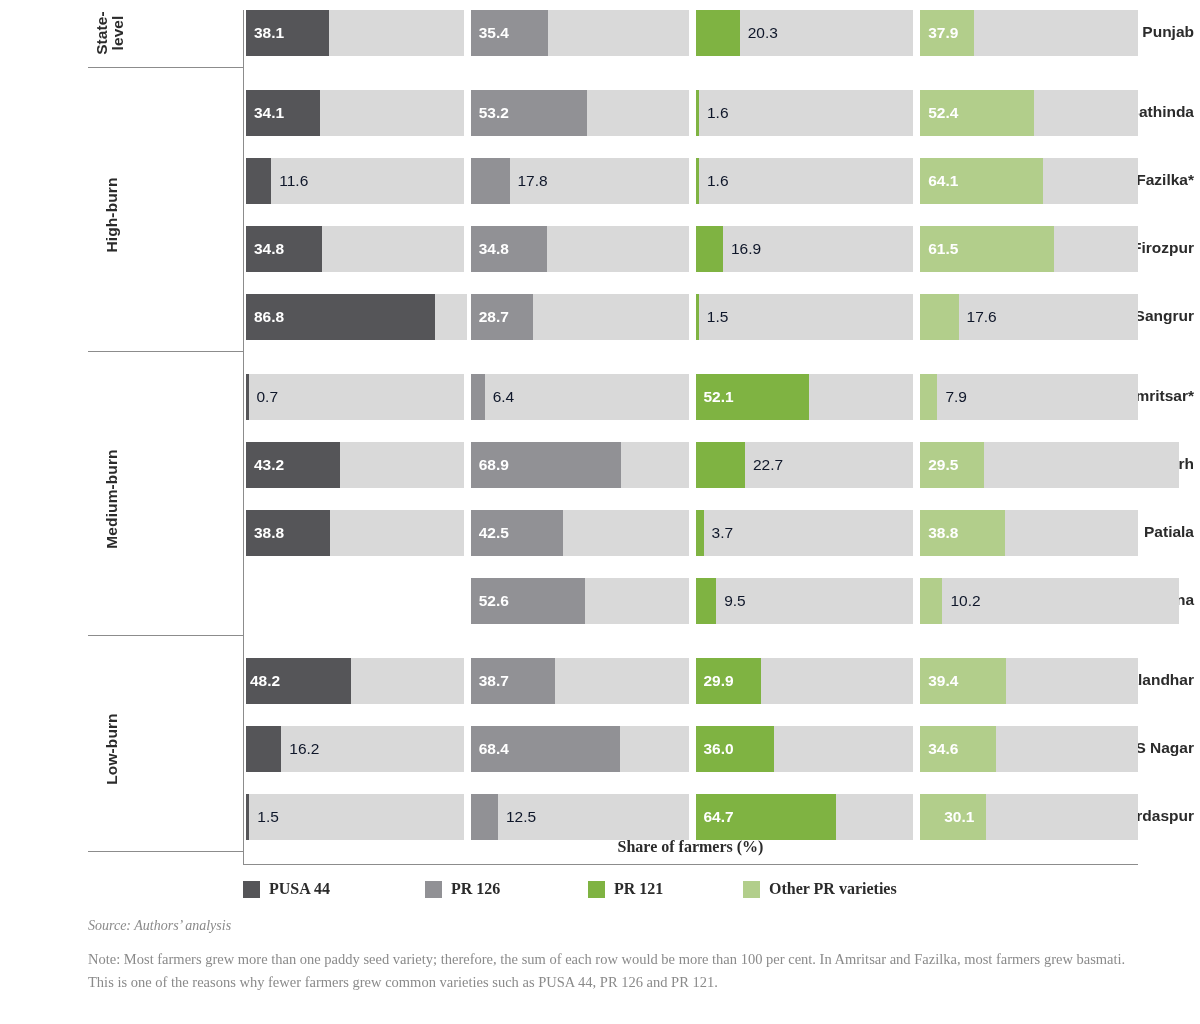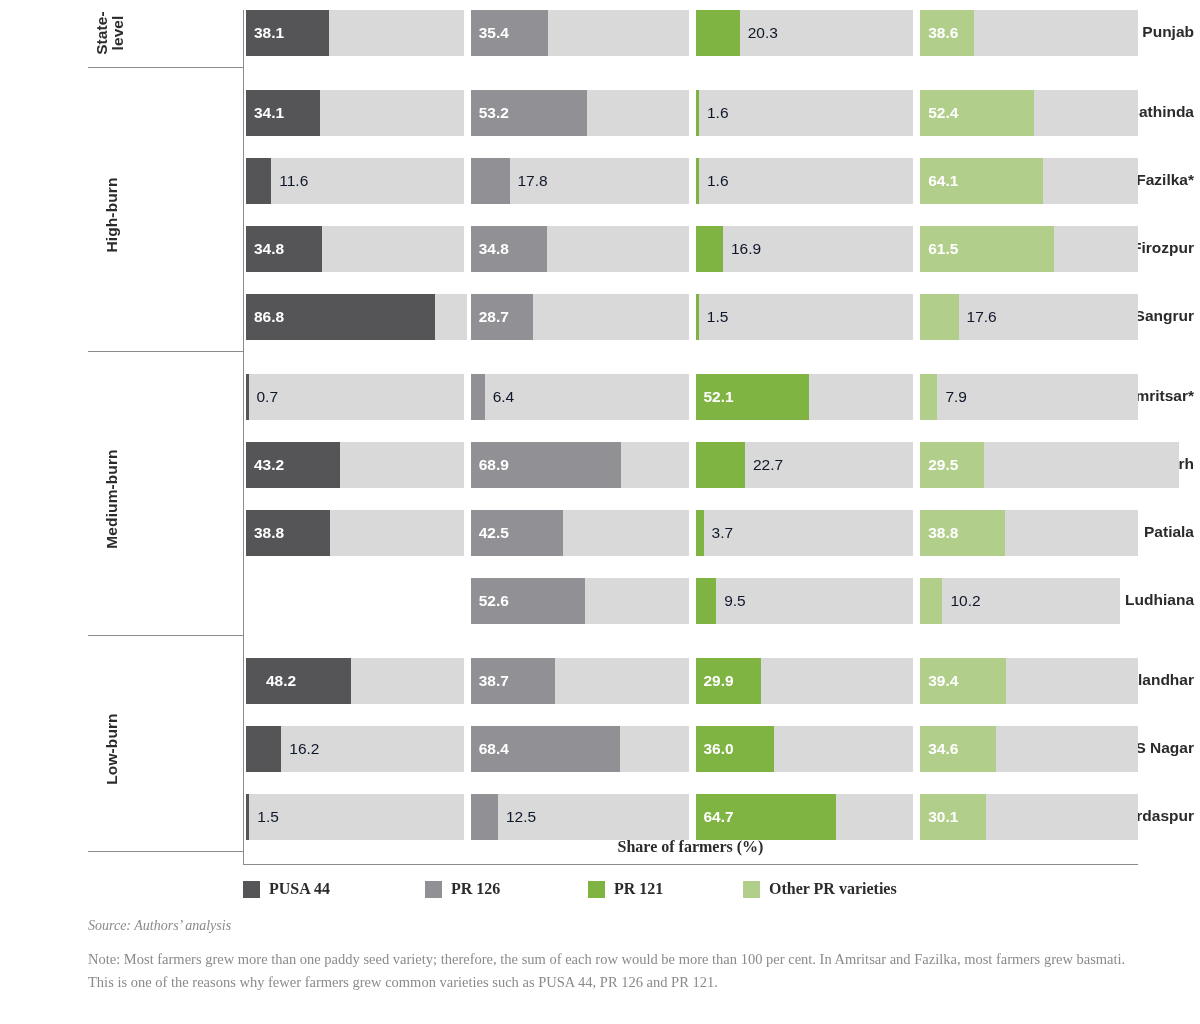--- a/index.html
+++ b/index.html
@@ -120,21 +120,21 @@
             <div class="vlabel inside" style="left: 8px;">35.4</div>
           </div>
           <div class="panel" style="left: 449.5px; width: 217.75px;">
             <div class="track"></div>
             <div class="fill" style="width: 44.2032px; background: rgb(127, 179, 66);"></div>
             <div class="vlabel outside" style="left: 52.2032px;">20.3</div>
           </div>
           <div class="panel" style="left: 674.25px; width: 217.75px;">
             <div class="track"></div>
             <div class="fill" style="width: 54.002px; background: rgb(178, 206, 139);"></div>
-            <div class="vlabel inside" style="left: 8px;">38.6</div>
+            <div class="vlabel inside" style="left: 8px;">37.9</div>
           </div>
         </div>
         <div class="prow" style="top: 80px;">
           <div class="panel" style="left: 0px; width: 217.75px;">
             <div class="track"></div>
             <div class="fill" style="width: 74.2528px; background: rgb(85, 85, 88);"></div>
             <div class="vlabel inside" style="left: 8px;">34.1</div>
           </div>
           <div class="panel" style="left: 224.75px; width: 217.75px;">
             <div class="track"></div>
@@ -288,31 +288,31 @@
           <div class="panel" style="left: 224.75px; width: 217.75px;">
             <div class="track"></div>
             <div class="fill" style="width: 114.537px; background: rgb(145, 145, 149);"></div>
             <div class="vlabel inside" style="left: 8px;">52.6</div>
           </div>
           <div class="panel" style="left: 449.5px; width: 217.75px;">
             <div class="track"></div>
             <div class="fill" style="width: 20.6863px; background: rgb(127, 179, 66);"></div>
             <div class="vlabel outside" style="left: 28.6863px;">9.5</div>
           </div>
-          <div class="panel" style="left: 674.25px; width: 200px;">
+          <div class="panel" style="left: 674.25px; width: 259px;">
             <div class="track"></div>
             <div class="fill" style="width: 22.2105px; background: rgb(178, 206, 139);"></div>
             <div class="vlabel outside" style="left: 30.2105px;">10.2</div>
           </div>
         </div>
         <div class="prow" style="top: 648px;">
           <div class="panel" style="left: 0px; width: 217.75px;">
             <div class="track"></div>
             <div class="fill" style="width: 104.956px; background: rgb(85, 85, 88);"></div>
-            <div class="vlabel inside" style="left: 20px;">48.2</div>
+            <div class="vlabel inside" style="left: 4px;">48.2</div>
           </div>
           <div class="panel" style="left: 224.75px; width: 217.75px;">
             <div class="track"></div>
             <div class="fill" style="width: 84.2692px; background: rgb(145, 145, 149);"></div>
             <div class="vlabel inside" style="left: 8px;">38.7</div>
           </div>
           <div class="panel" style="left: 449.5px; width: 217.75px;">
             <div class="track"></div>
             <div class="fill" style="width: 65.1072px; background: rgb(127, 179, 66);"></div>
             <div class="vlabel inside" style="left: 8px;">29.9</div>
@@ -357,21 +357,21 @@
             <div class="vlabel outside" style="left: 35.2188px;">12.5</div>
           </div>
           <div class="panel" style="left: 449.5px; width: 217.75px;">
             <div class="track"></div>
             <div class="fill" style="width: 140.884px; background: rgb(127, 179, 66);"></div>
             <div class="vlabel inside" style="left: 8px;">64.7</div>
           </div>
           <div class="panel" style="left: 674.25px; width: 217.75px;">
             <div class="track"></div>
             <div class="fill" style="width: 65.5427px; background: rgb(178, 206, 139);"></div>
-            <div class="vlabel inside" style="left: 8px;">30.1</div>
+            <div class="vlabel inside" style="left: 24px;">30.1</div>
           </div>
         </div>
       </div>
   </div>
 
   <div class="axistitle">Share of farmers (%)</div>
 
   <div class="legend" id="legend">
       <div class="leg" style="left: 0px;">
         <span class="swatch" style="background: rgb(85, 85, 88);"></span>

